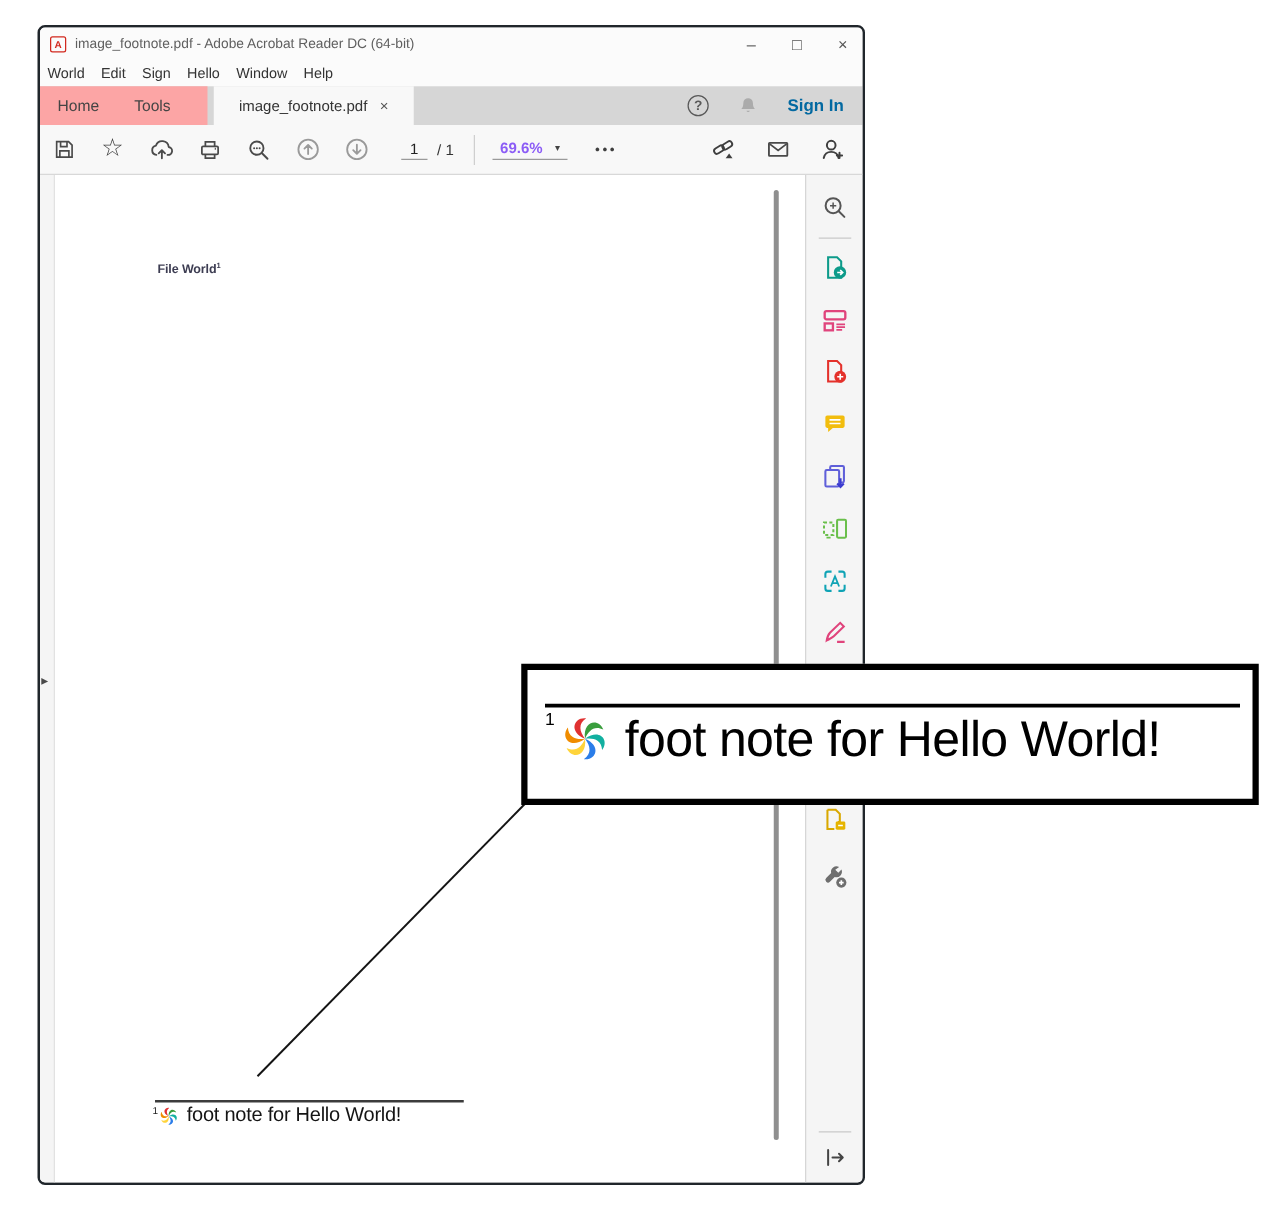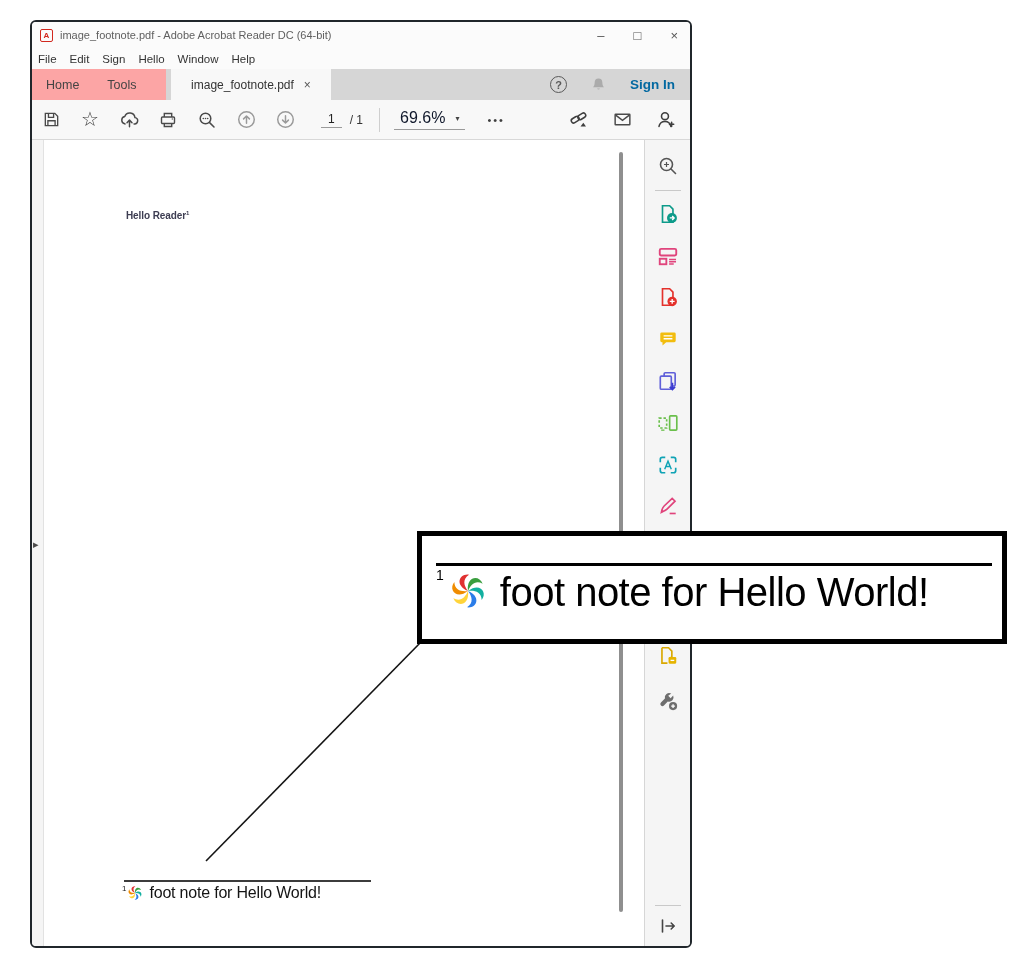--- a/index.html
+++ b/index.html
@@ -31,21 +31,21 @@
   .signin{font-size:13.5px;color:#0369a1;font-weight:600;}
   
   .toolbar{position:absolute;left:0;top:78px;width:100%;height:40px;background:#f8f8f8;
     border-bottom:1px solid #d8d8d8;display:flex;align-items:center;padding-left:8px;}
   .tb-icon{width:22px;height:22px;display:flex;align-items:center;justify-content:center;margin-right:17px;flex:0 0 auto;}
   .tb-star{font-size:20px;color:#3f3f3f;line-height:1;margin-top:-2px;}
   .pagenum{font-size:12px;color:#222;border-bottom:1px solid #9a9a9a;padding:0 7px 1px;margin-left:8px;}
   .pagetotal{font-size:12px;color:#333;margin-left:8px;}
   .tb-divider{width:1px;height:24px;background:#cfcfcf;margin:0 14px 0 16px;}
   .zoombox{display:flex;align-items:center;gap:10px;border-bottom:1px solid #9a9a9a;padding:0 6px 2px;}
-  .zoomtext{font-size:16px;color:#0f172a;}
+  .zoomtext{font-size:12px;color:#8b5cf6;font-weight:bold;}
   .dd-arrow{font-size:8px;color:#444;}
   .tb-more{font-size:11px;color:#3f3f3f;letter-spacing:2px;margin-left:22px;}
   .tb-right{margin-left:auto;display:flex;align-items:center;gap:22px;padding-right:14px;}
   
   .main{position:absolute;left:0;top:118px;width:100%;height:806px;display:flex;}
   .left-strip{width:12px;background:#f5f5f5;border-right:1px solid #e2e2e2;position:relative;}
   .collapse-arrow{position:absolute;left:1px;top:398px;font-size:11px;color:#4a4a4a;}
   .page-area{flex:1;background:#fff;position:relative;}
   .scroll-zone{width:32px;background:#fff;position:relative;}
   .scroll-thumb{position:absolute;left:7px;top:12px;width:4px;height:760px;background:#8f8f8f;border-radius:2px;}
@@ -79,21 +79,21 @@
     <div class="app-icon">A</div>
     <div class="title-text">image_footnote.pdf - Adobe Acrobat Reader DC (64-bit)</div>
     <div class="win-controls">
       <span>–</span>
       <span>□</span>
       <span>×</span>
     </div>
   </div>
 
   <div class="menubar">
-    <span>File</span>
+    <span>World</span>
     <span>Edit</span>
     <span>Sign</span>
     <span>Hello</span>
     <span>Window</span>
     <span>Help</span>
   </div>
 
   <div class="tabbar">
     <div class="tab-left">
       <div class="tab-static">Home</div>
@@ -189,21 +189,21 @@
     </span>
   </div>
 
   <div class="main">
     <div class="left-strip">
       <span class="collapse-arrow">▸</span>
     </div>
 
     <div class="page-area">
       <div class="heading">
-        <span>Hello Reader</span><sup>1</sup>
+        <span>File World</span><sup>1</sup>
       </div>
       <div class="fn-rule"></div>
       <div class="fn-row">
         <span class="fn-sup">1</span>
         <span>
           <svg width="18" height="18" viewBox="0 0 48 48">
             <g>
                 <path d="M24 24 C22 8 36 6 40 16 C32 12 27 17 24 24 Z" fill="#3a9e3e"></path>
             <path d="M24 24 C22 8 36 6 40 16 C32 12 27 17 24 24 Z" fill="#12b0a0" transform="rotate(60 24 24)"></path>
             <path d="M24 24 C22 8 36 6 40 16 C32 12 27 17 24 24 Z" fill="#2b7de9" transform="rotate(120 24 24)"></path>

